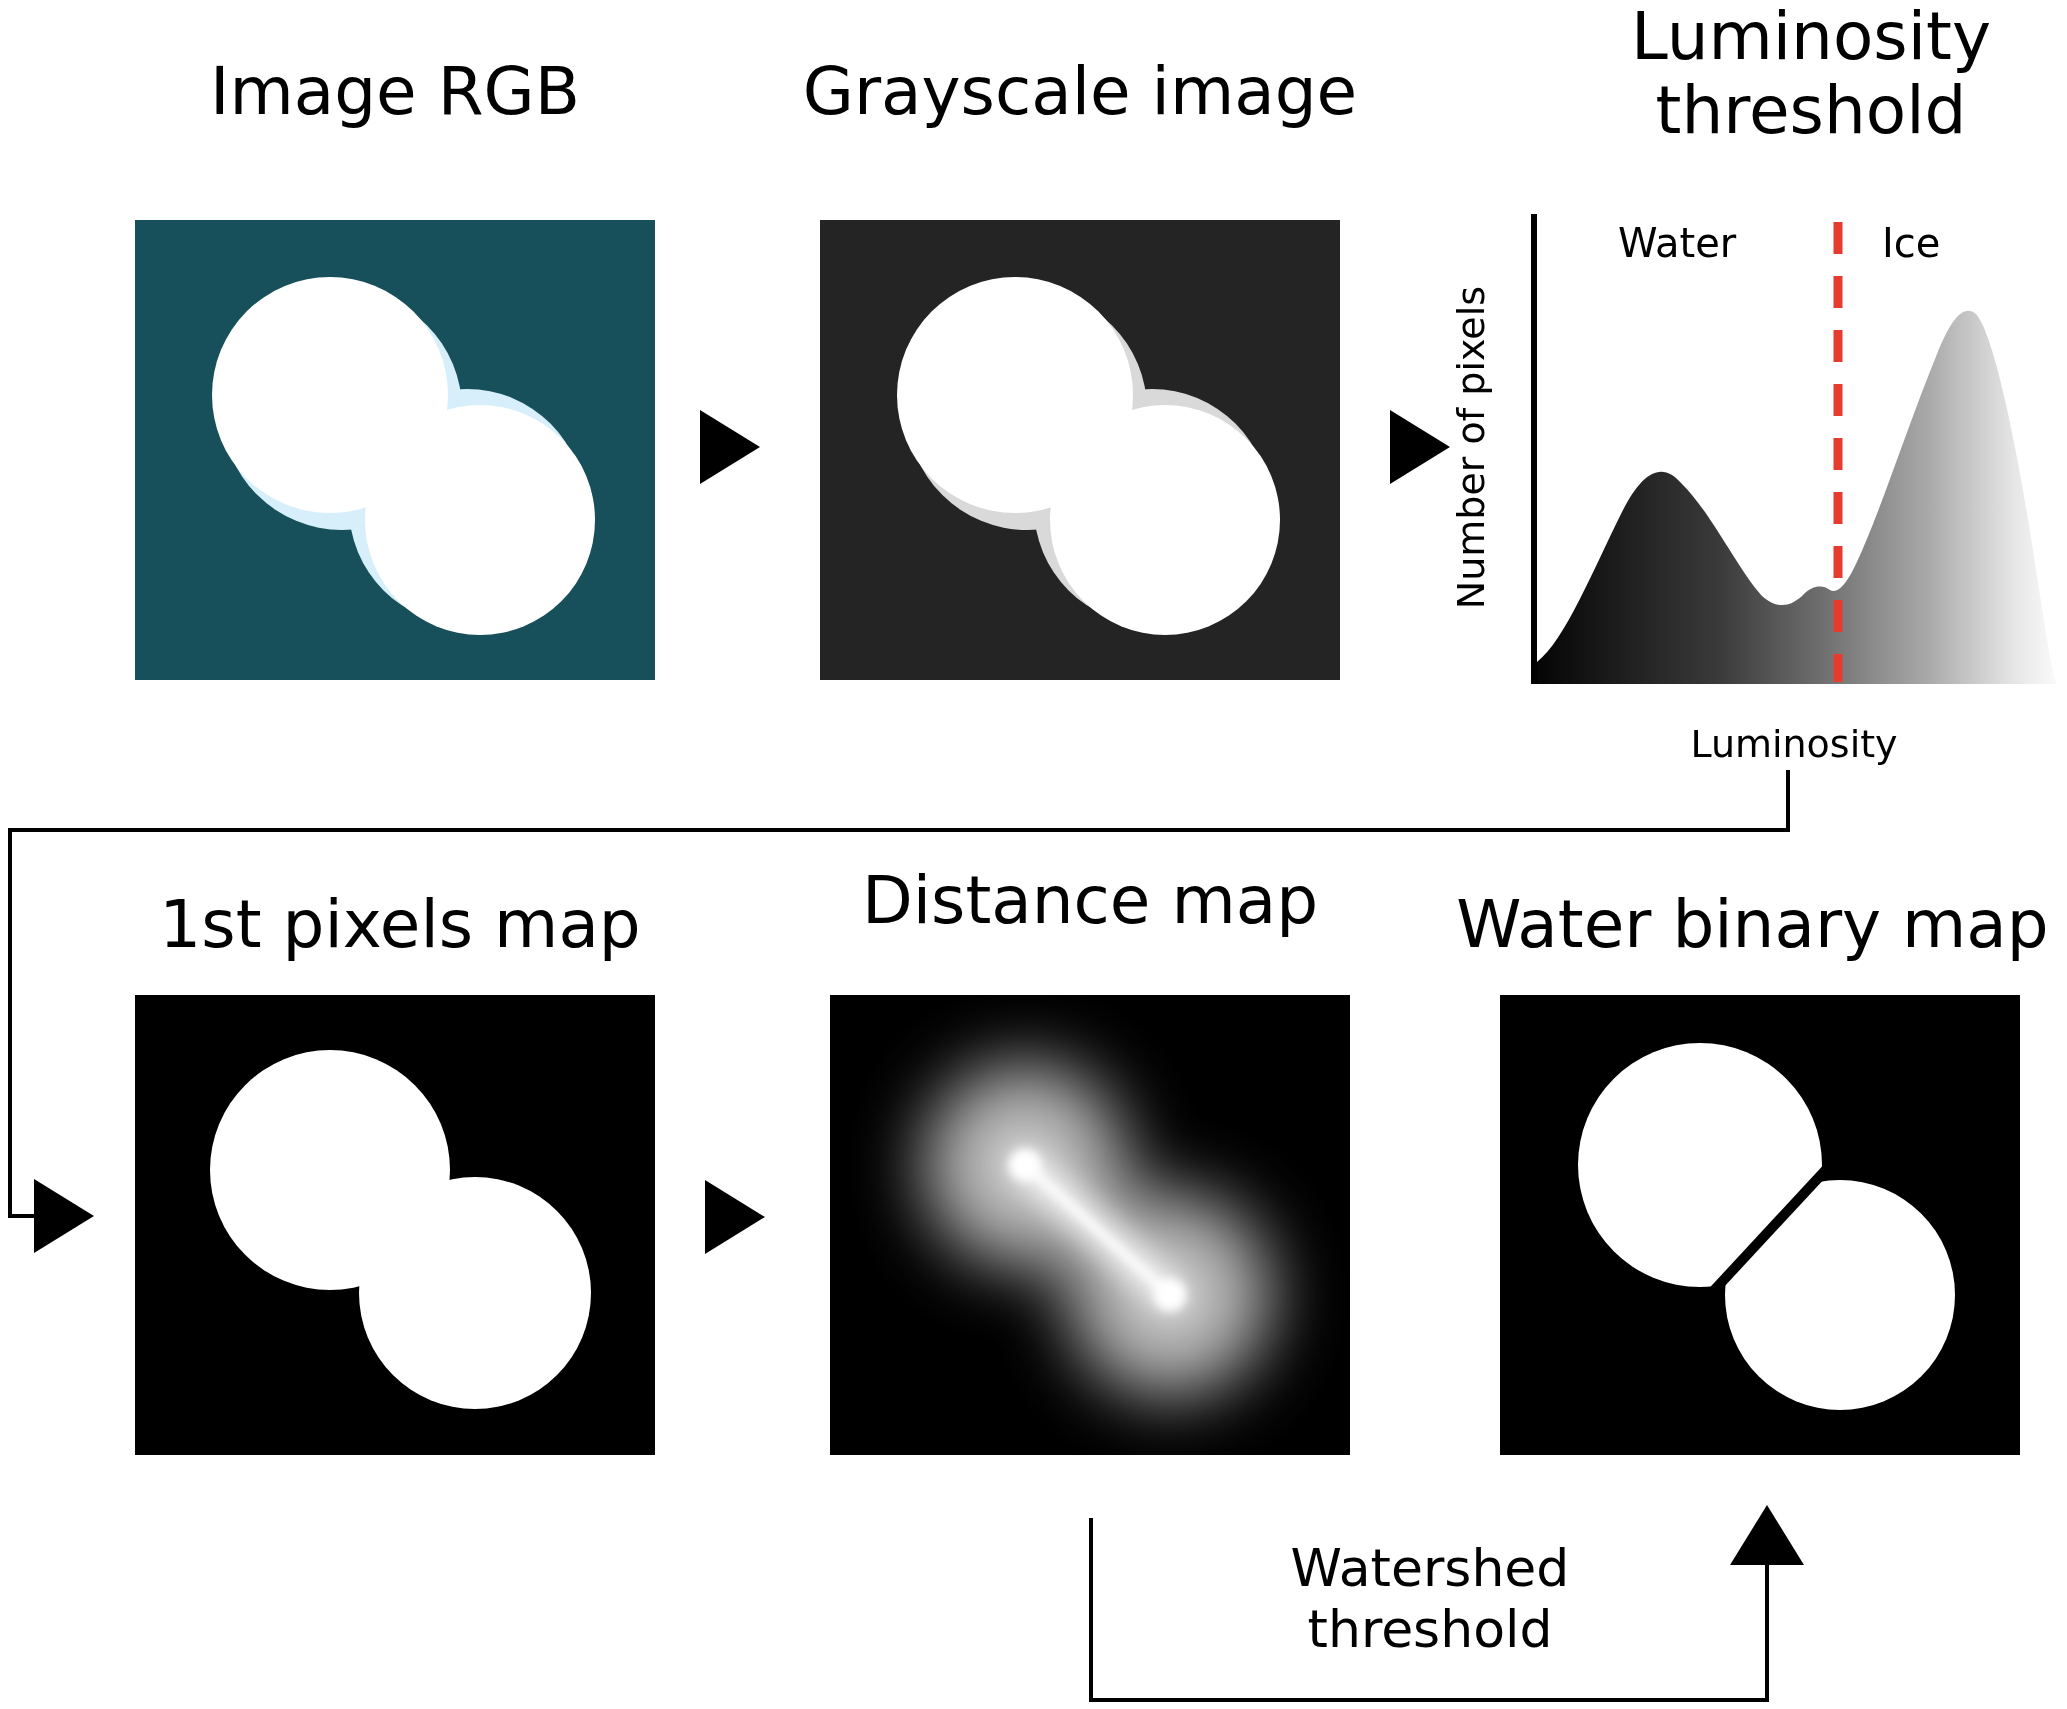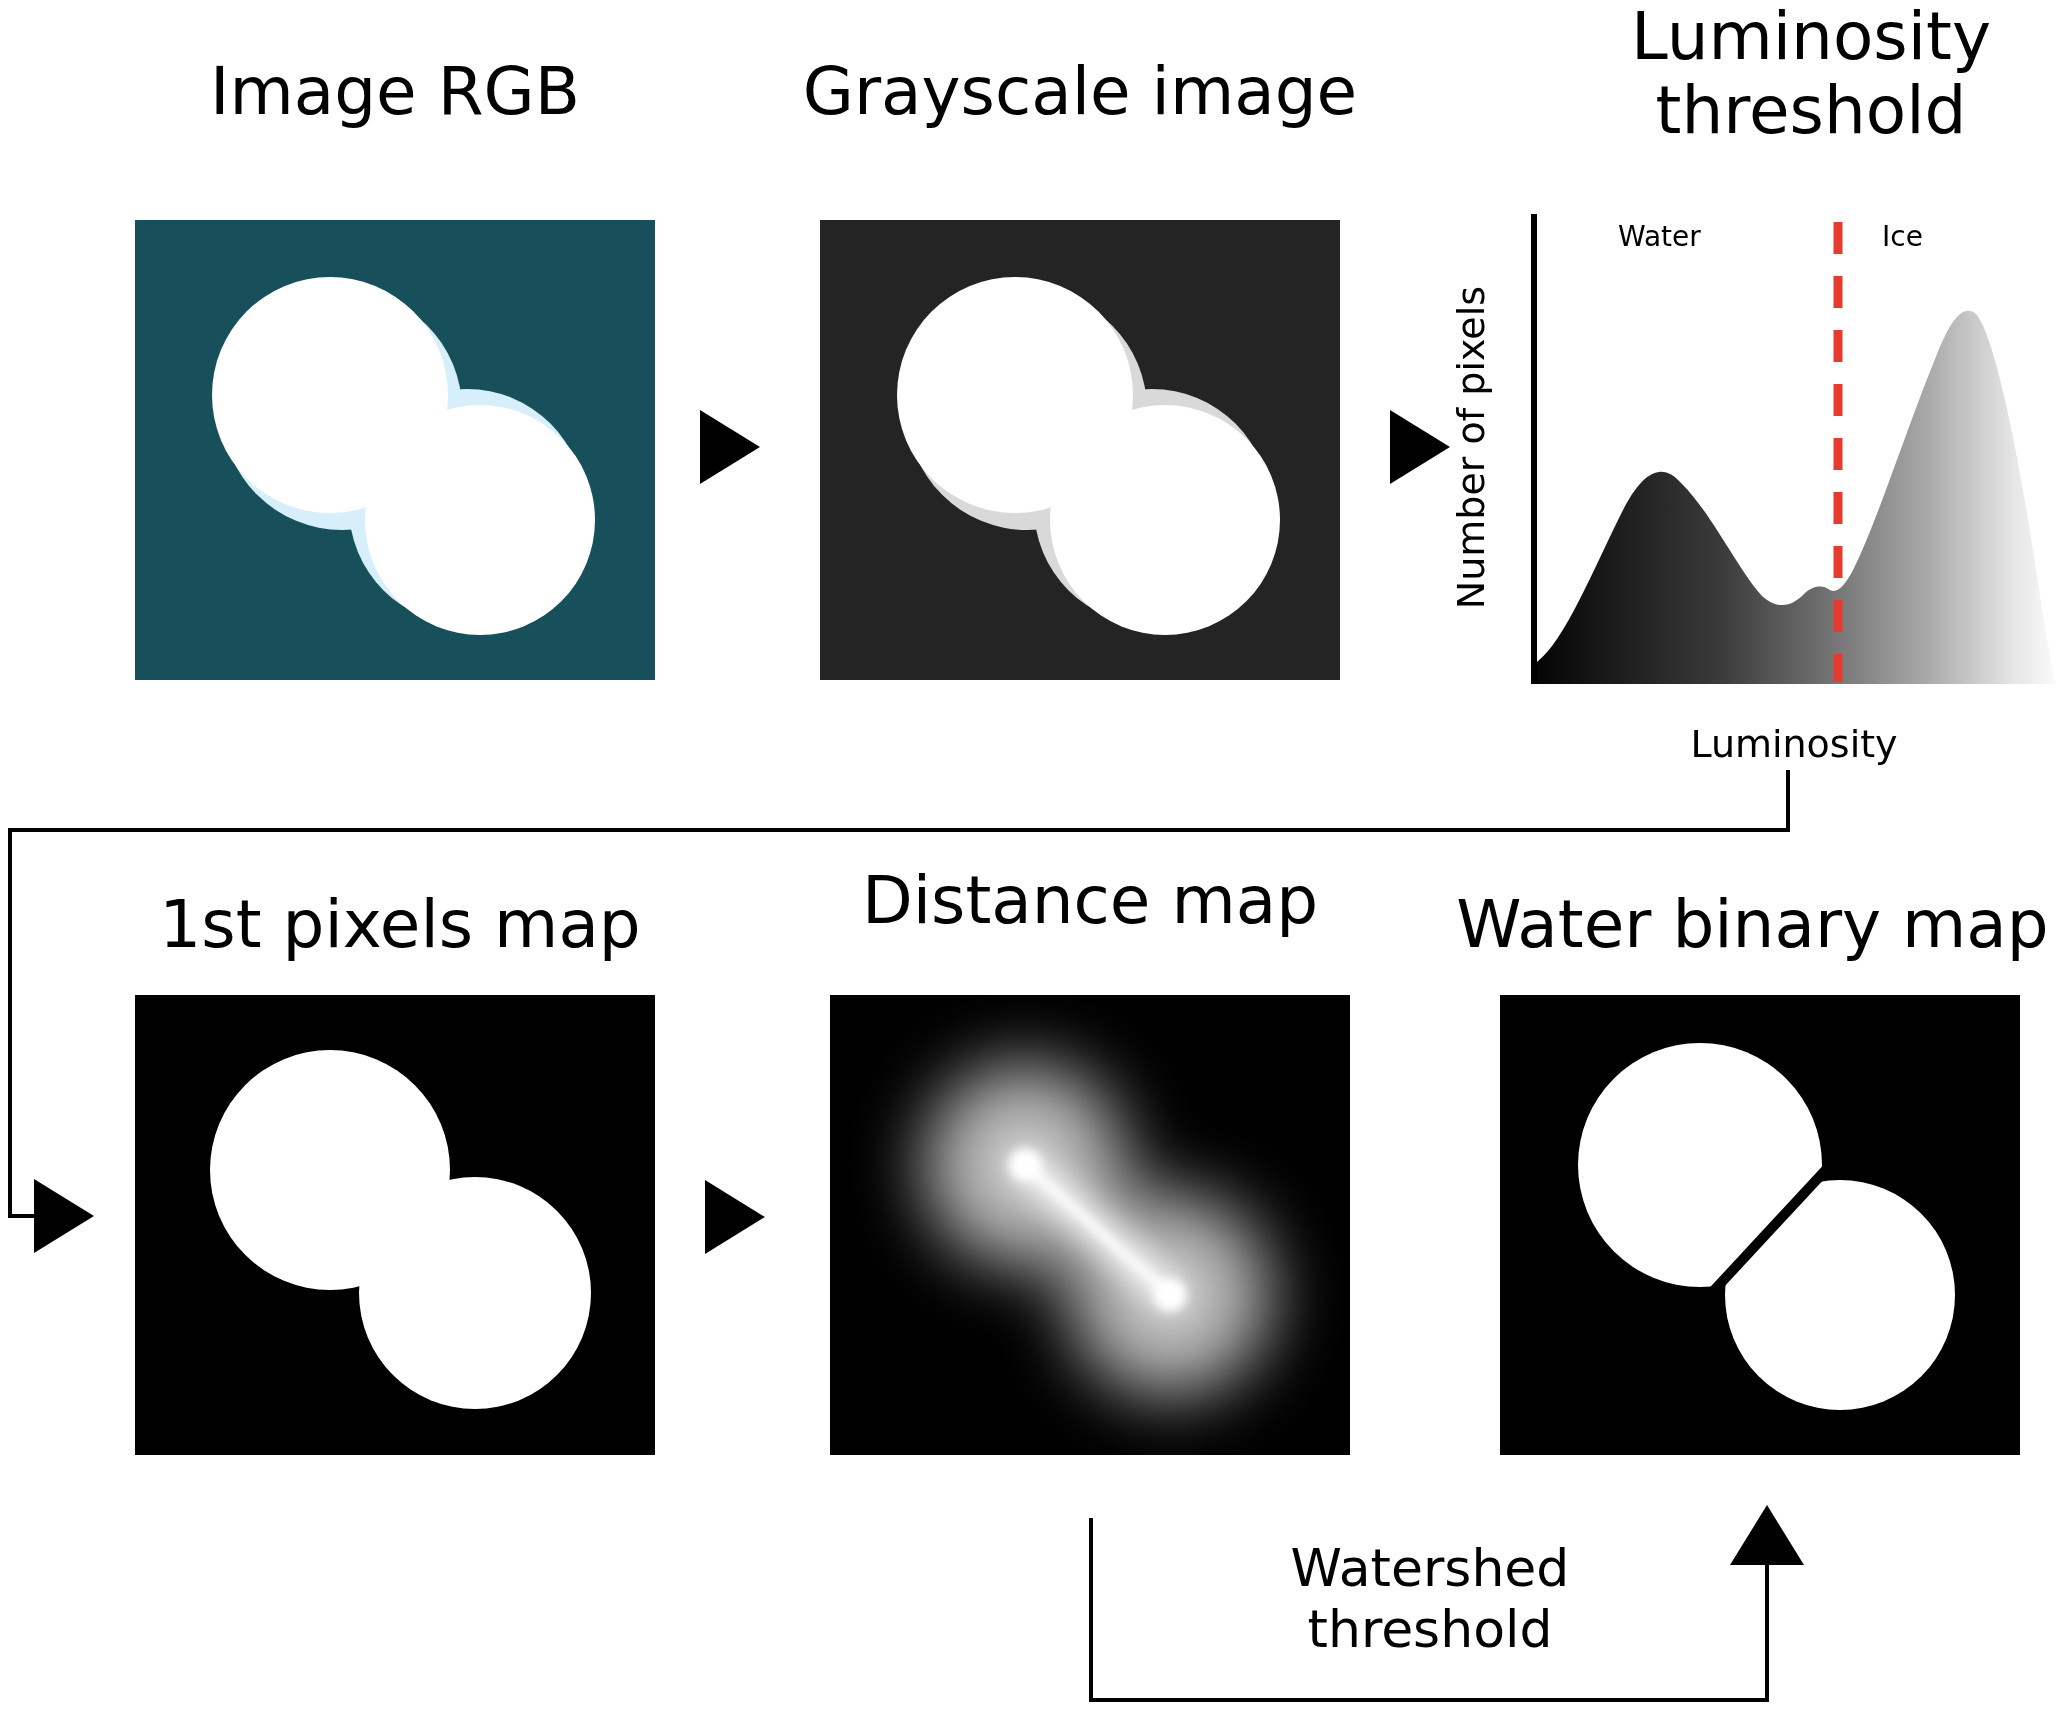--- a/index.html
+++ b/index.html
@@ -15,21 +15,21 @@
 
   .tri-right { position:absolute; width:0; height:0;
     border-top:37px solid transparent; border-bottom:37px solid transparent;
     border-left:60px solid #000; }
   .tri-up { position:absolute; width:0; height:0;
     border-left:37px solid transparent; border-right:37px solid transparent;
     border-bottom:60px solid #000; }
 
   .chart-wrap { position:absolute; left:1530px; top:212px; width:528px; height:472px; }
   .chart-wrap svg { display:block; width:100%; height:100%; }
-  .chart-label { position:absolute; font-size:28px; color:#000; white-space:nowrap; }
+  .chart-label { position:absolute; font-size:40px; color:#000; white-space:nowrap; }
   .ylabel-wrap { position:absolute; left:1448px; top:212px; height:472px; width:46px;
     display:flex; align-items:center; justify-content:center; }
   .ylabel-wrap span { writing-mode:vertical-rl; transform:rotate(180deg); font-size:38px; }
   .xlabel { position:absolute; left:1530px; top:722px; width:528px; text-align:center; font-size:38px; }
 
   .watershed { position:absolute; left:1160px; top:1538px; width:540px; text-align:center;
     font-size:52px; line-height:1.18; }
 </style>
 </head>
 <body>

